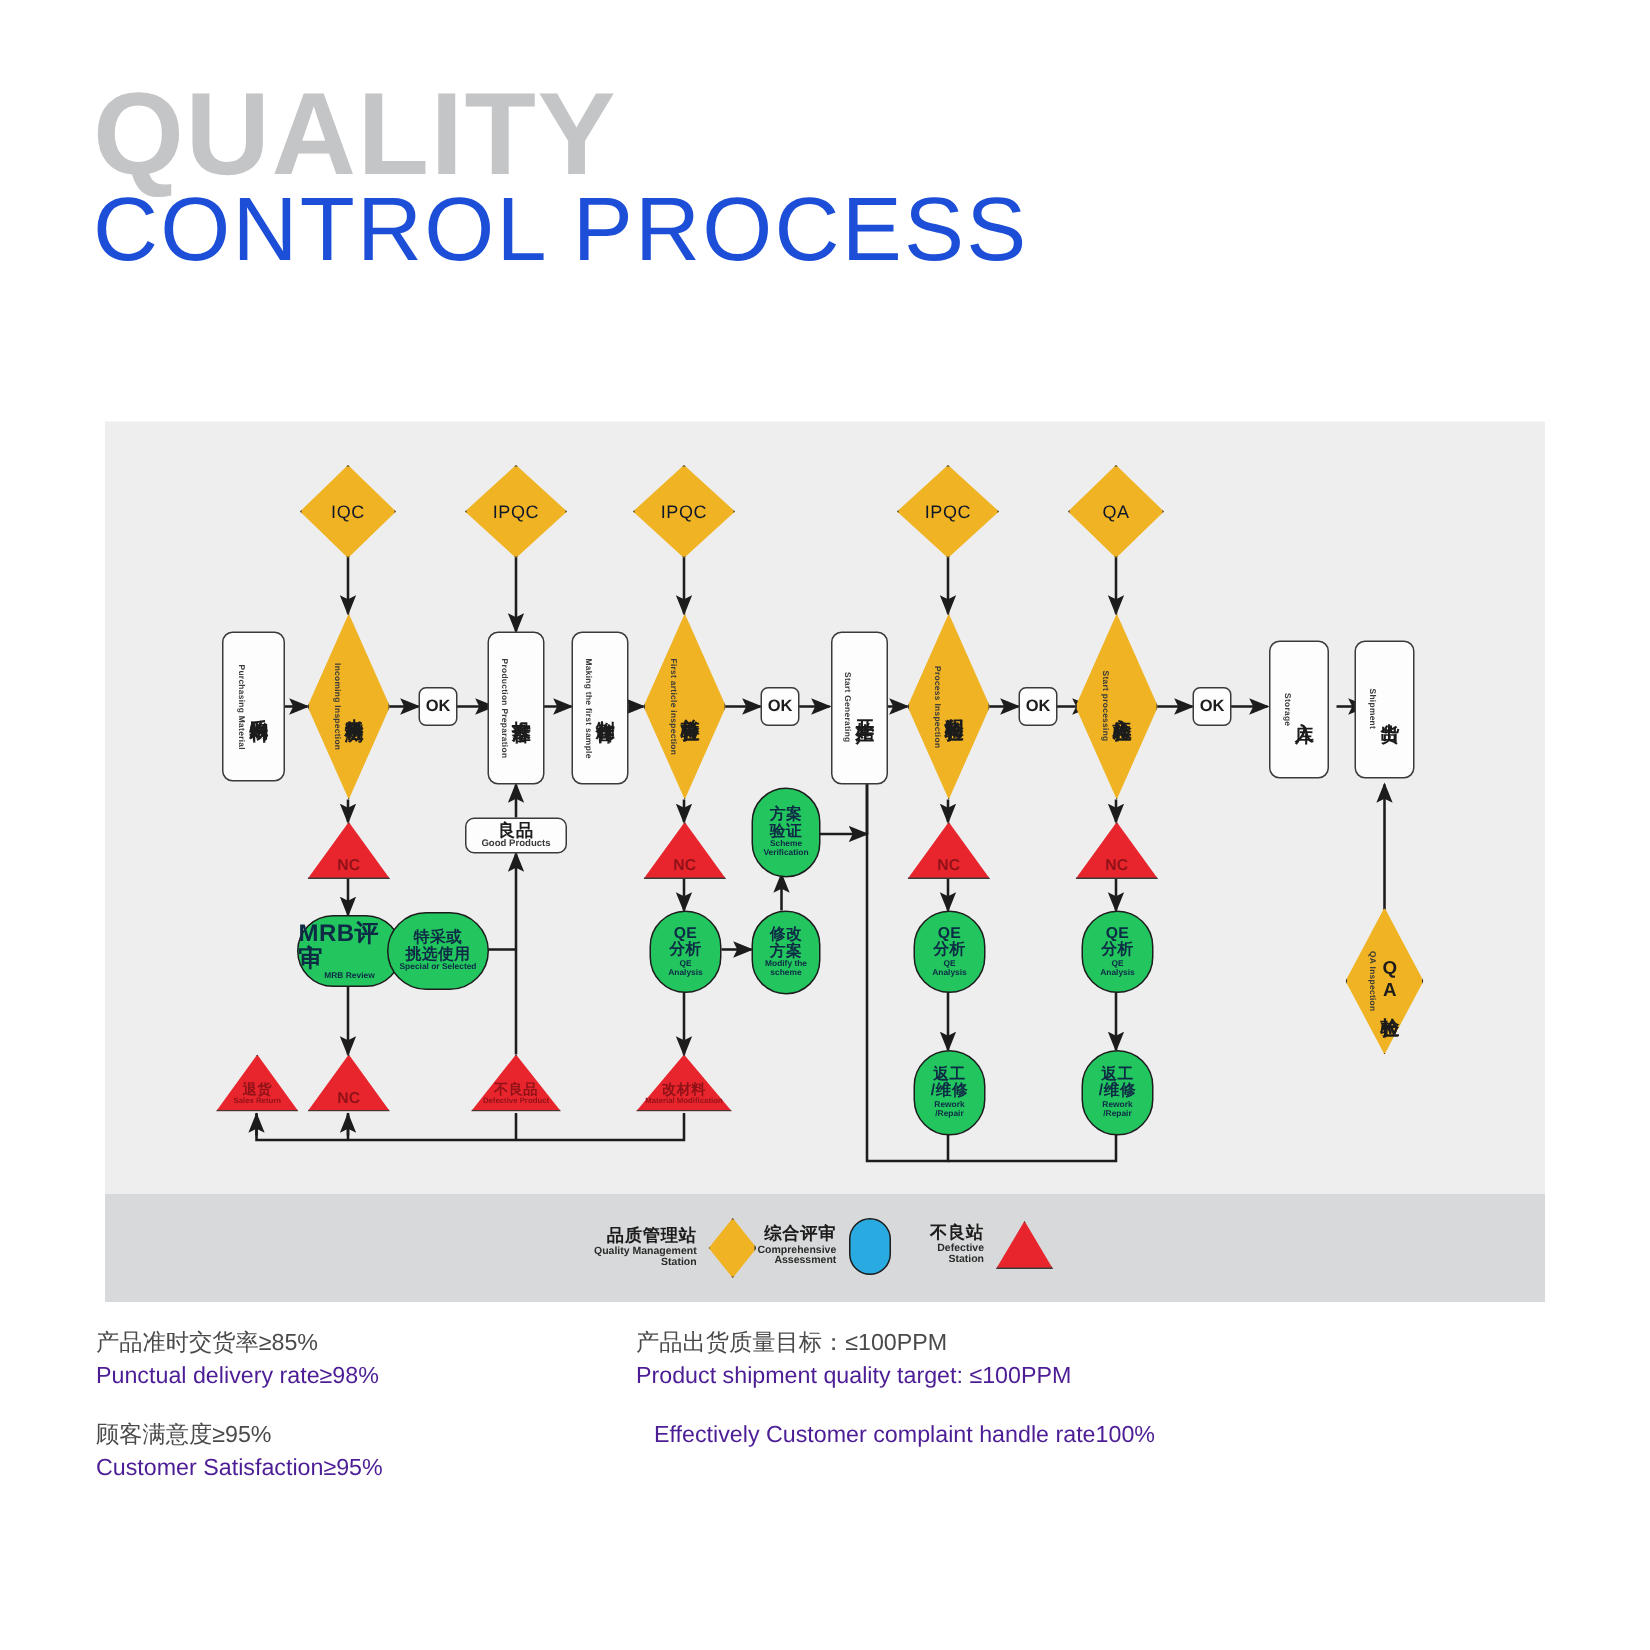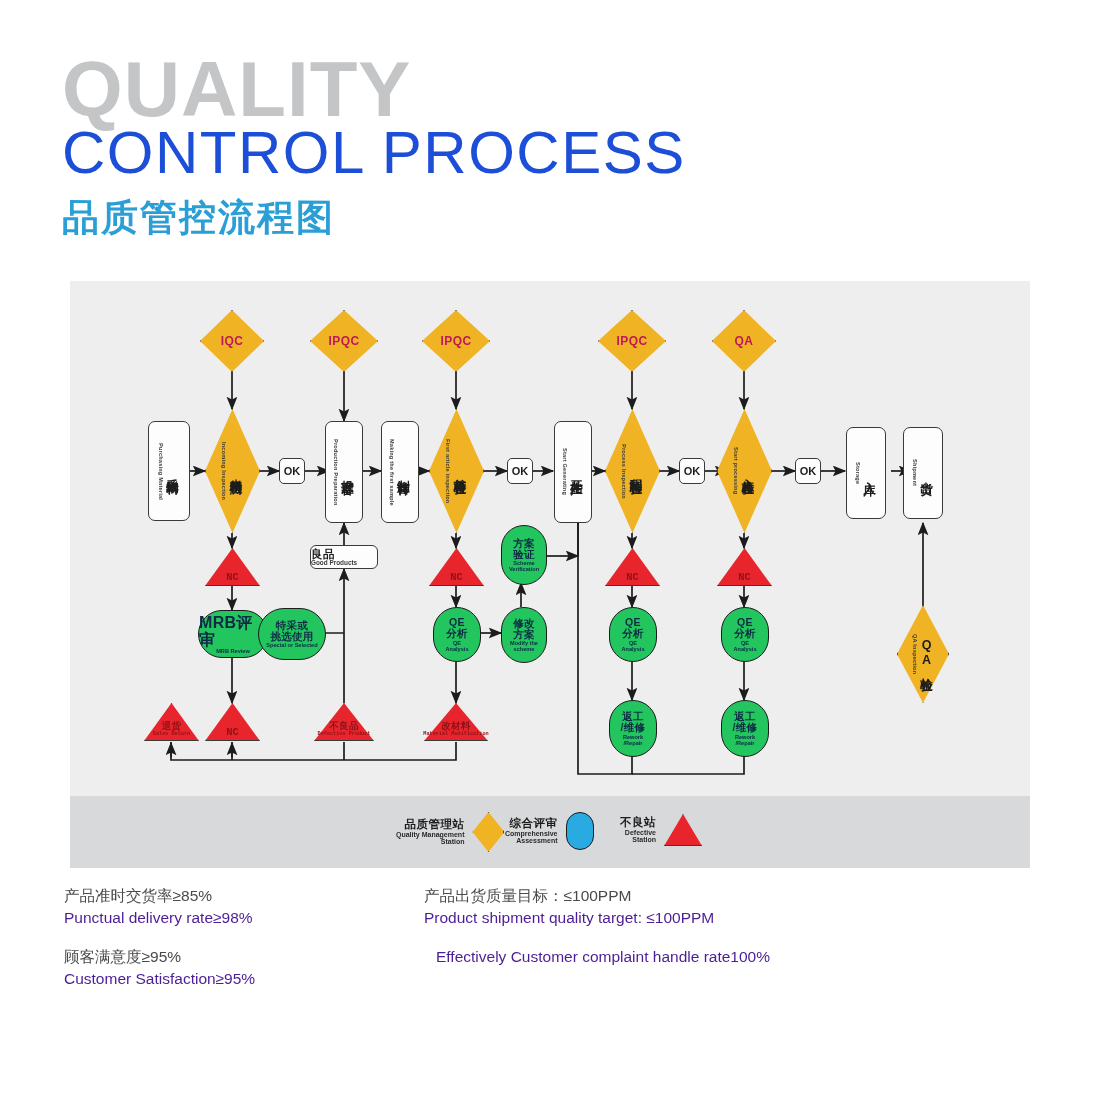--- a/index.html
+++ b/index.html
@@ -63,56 +63,55 @@
   }
 
   
   .okbox{
     border:1.6px solid #3a3a3a;border-radius:5px;background:#fdfdfd;
     display:flex;align-items:center;justify-content:center;
     font-size:11px;font-weight:bold;color:#1c1c1c;
   }
   .hbox{
     border:1.6px solid #3a3a3a;border-radius:6px;background:#fdfdfd;
-    display:flex;flex-direction:column;align-items:flex-start;justify-content:center;
+    display:flex;flex-direction:column;align-items:center;justify-content:center;
     line-height:1.05;
   }
   .hbox .cn{font-size:11.5px;font-weight:bold;color:#1c1c1c;letter-spacing:.5px;}
   .hbox .en{font-size:6.4px;font-weight:bold;color:#3a3a3a;}
 
   
   .dia{position:absolute;}
   .dia .shape{
     position:absolute;inset:0;
     background:#f0b323;
     border:1.6px solid #3a3a3a;
     clip-path:polygon(50% 0,100% 50%,50% 100%,0 50%);
   }
   .dia .lbl{
     position:absolute;inset:0;display:flex;align-items:center;justify-content:center;
-    font-size:12px;font-weight:bold;color:#be185d;letter-spacing:.4px;
+    font-size:12px;font-weight:normal;color:#0f172a;letter-spacing:.4px;
   }
   .dia .vlbl{
     position:absolute;inset:0;
     display:flex;flex-direction:row-reverse;align-items:center;justify-content:center;
   }
 
   
   .tri{position:absolute;}
   .tri .shape{
     position:absolute;inset:0;
     background:#e8252c;
     border:1.6px solid #3a3a3a;
     clip-path:polygon(50% 0,100% 100%,0 100%);
   }
   .tri .lbl{
     position:absolute;left:0;right:0;bottom:4px;
     display:flex;flex-direction:column;align-items:center;justify-content:flex-end;
     line-height:1.0;
-    font-family:Liberation Mono, monospace;
   }
   .tri .cn{font-size:9.5px;font-weight:bold;color:#8f1218;letter-spacing:.3px;}
   .tri .en{font-size:5.2px;font-weight:bold;color:#8f1218;white-space:nowrap;}
   .tri .nc{font-size:10.5px;font-weight:bold;color:#8f1218;}
 
   
   .cap{
     position:absolute;background:#22c55e;border:1.6px solid #1c1c1c;
     display:flex;flex-direction:column;align-items:center;justify-content:center;
     line-height:1.08;border-radius:999px;
@@ -138,21 +137,20 @@
   .kpi .en{font-size:15.5px;color:#4c1d95;}
 </style>
 </head>
 <body>
 
 <div id="root">
 
   <div class="hdr">
     <div class="l1">QUALITY</div>
     <div class="l2">CONTROL PROCESS</div>
-    <div class="l3">品质管控流程图</div>
   </div>
 
   <div id="panel"></div>
   <div id="legendband"></div>
 
   <svg id="wires" viewBox="0 0 1100 1100" xmlns="http://www.w3.org/2000/svg">
     <defs>
       <marker id="ah" markerWidth="9" markerHeight="9" refX="7.2" refY="3.2" orient="auto" markerUnits="strokeWidth">
         <path d="M0,0 L8,3.2 L0,6.4 L1.6,3.2 z" fill="#1c1c1c"></path>
       </marker>

